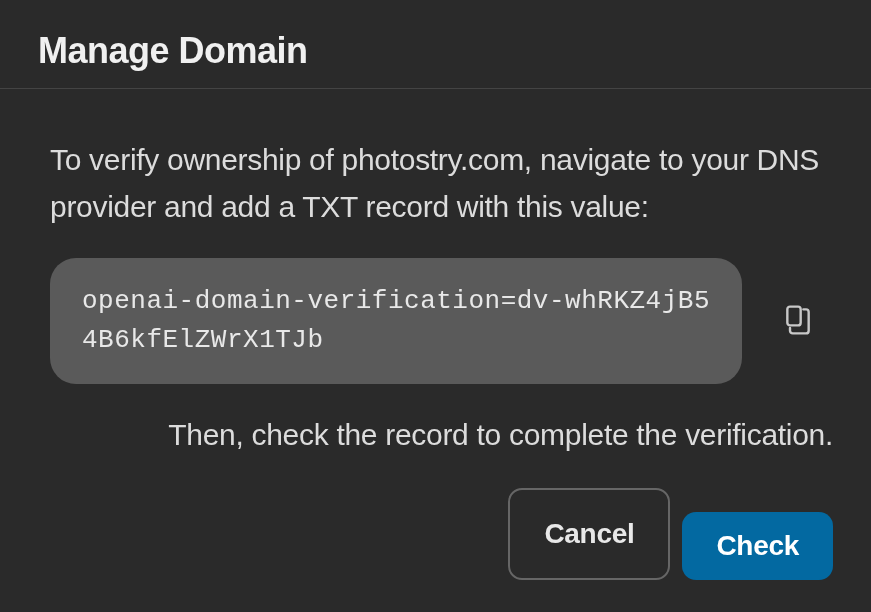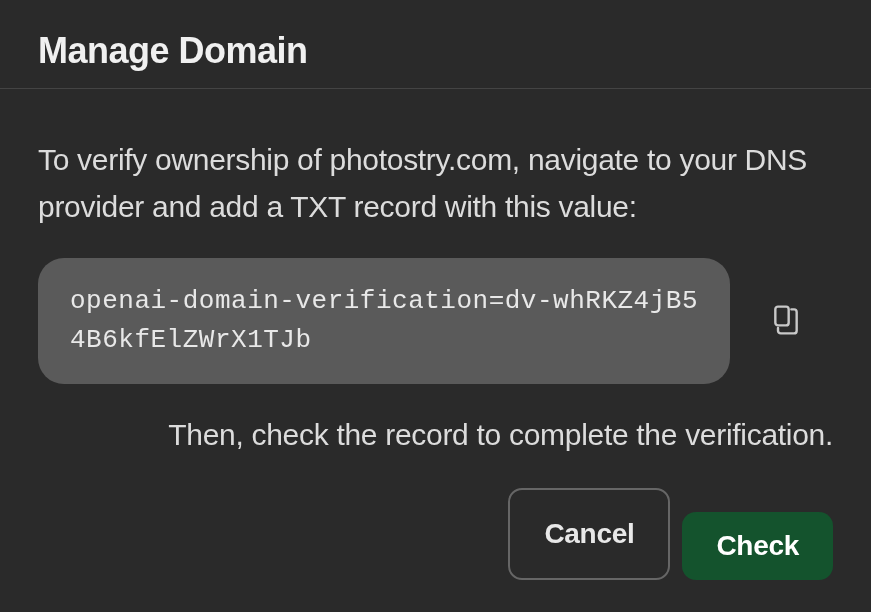--- a/index.html
+++ b/index.html
@@ -19,21 +19,21 @@
       padding: 30px 38px 16px 38px;
       border-bottom: 1px solid #444;
     }
     .header h1 {
       font-size: 36px;
       font-weight: 700;
       color: #f0f0f0;
       letter-spacing: -0.5px;
     }
     .content {
-      padding: 48px 38px 30px 38px;
+      padding: 48px 38px 30px 50px;
     }
     .instruction-text {
       font-size: 30px;
       line-height: 1.55;
       color: #dcdcdc;
       font-weight: 400;
       margin-bottom: 28px;
       letter-spacing: -0.3px;
     }
     .code-row {
@@ -93,21 +93,21 @@
       cursor: pointer;
       border: none;
       letter-spacing: -0.3px;
     }
     .btn-cancel {
       background: transparent;
       border: 2px solid #666;
       color: #e8e8e8;
     }
     .btn-check {
-      background: #14532d;
+      background: #0369a1;
       color: #fff;
       margin-top: 24px;
     }
   </style>
 </head>
 <body>
 
 <div class="header">
   <h1>Manage Domain</h1>
 </div>

